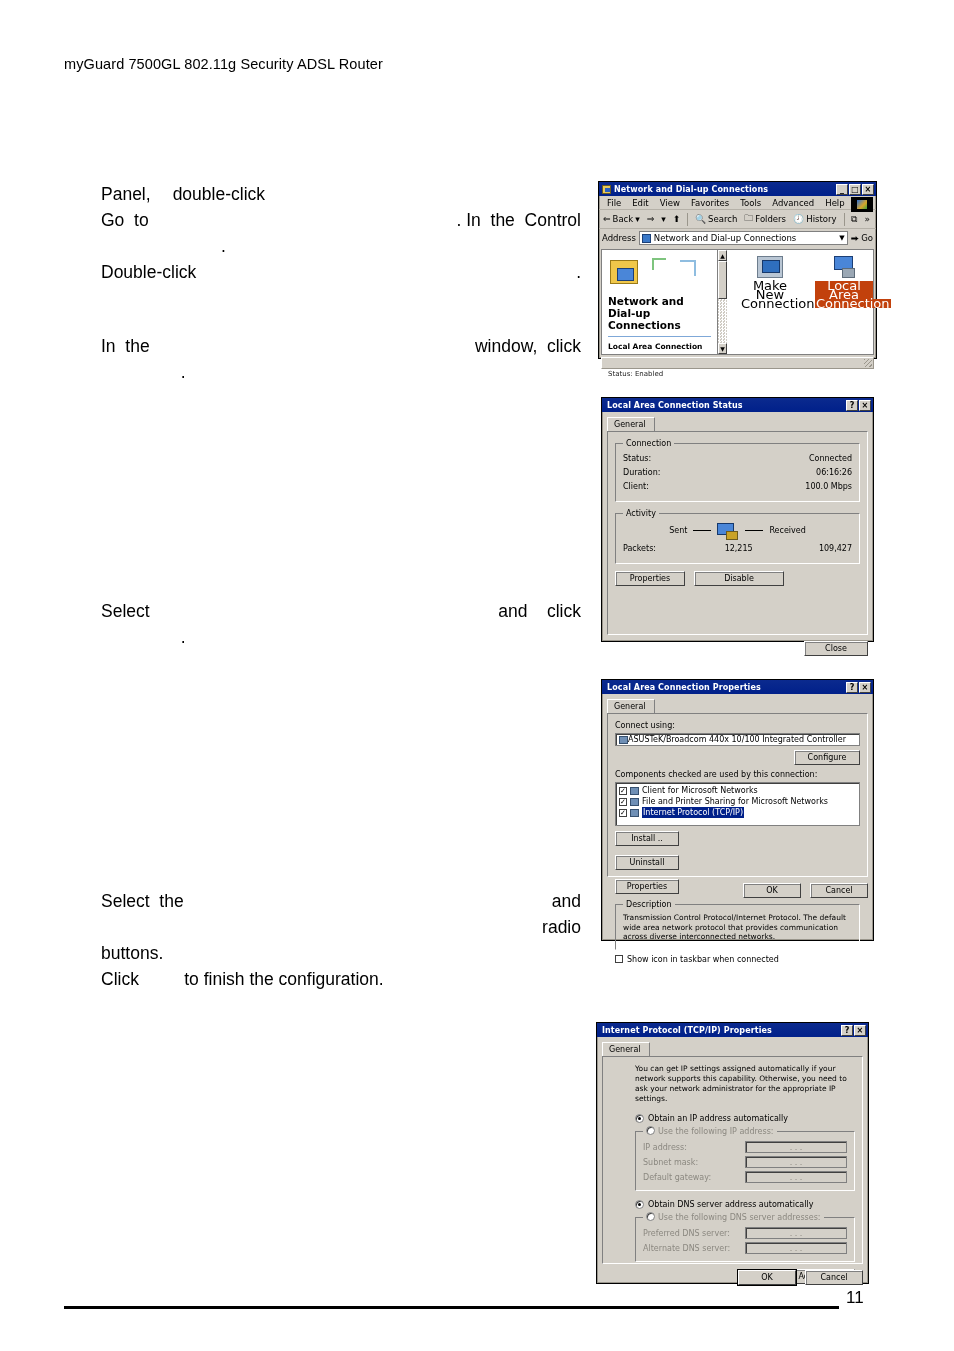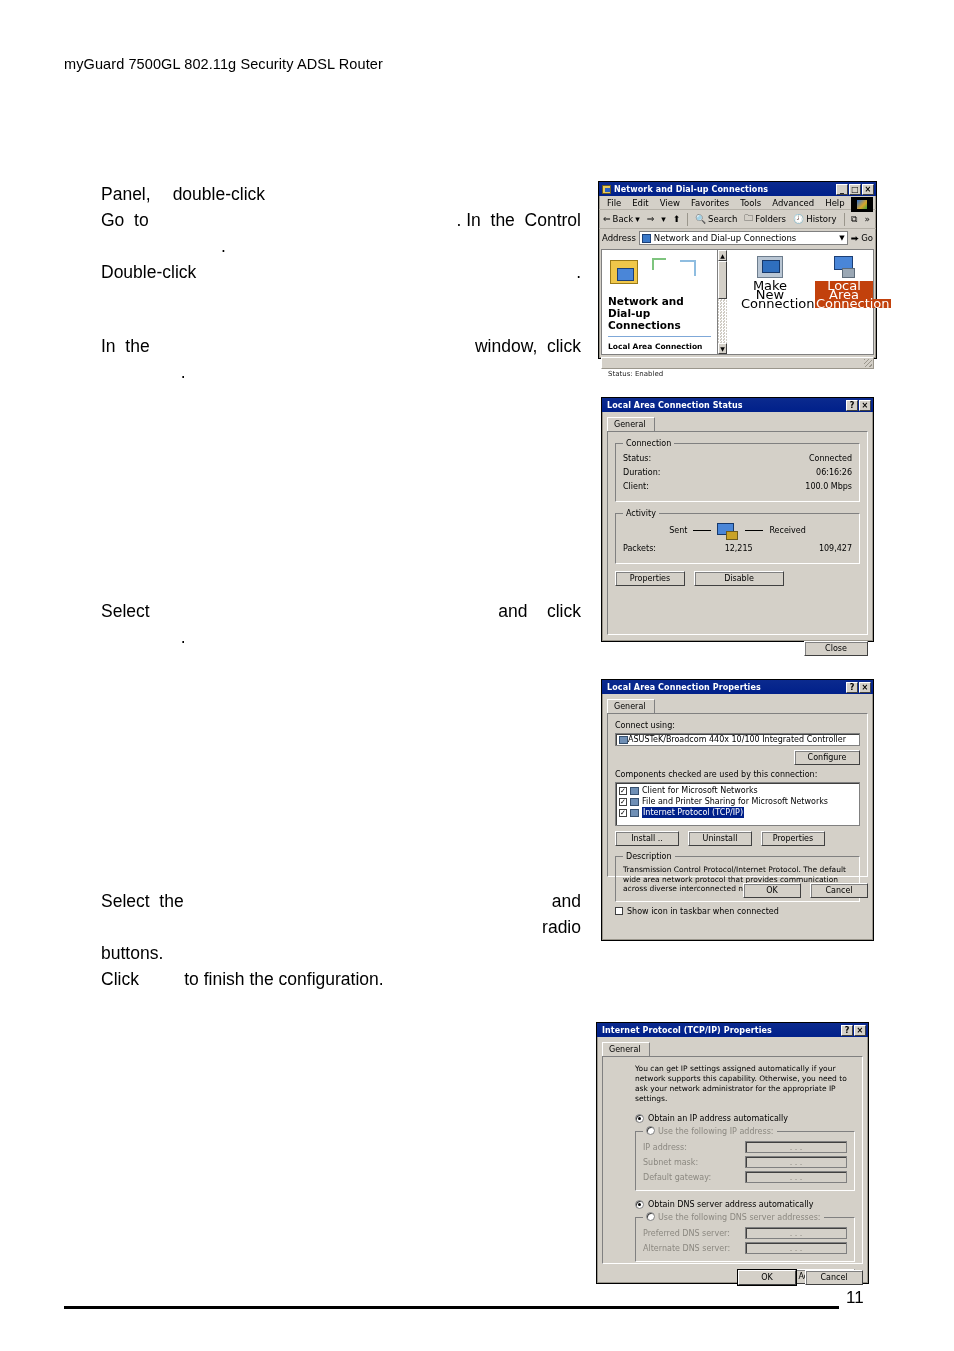--- a/index.html
+++ b/index.html
@@ -492,21 +492,21 @@
           <span class="li-ico"></span>
           <span class="li-txt">File and Printer Sharing for Microsoft Networks</span>
         </div>
         <div class="li sel">
           <span class="cb">✓</span>
           <span class="li-ico"></span>
           <span class="li-txt">Internet Protocol (TCP/IP)</span>
         </div>
       </div>
 
-      <div class="btnrow" style="margin-top:5px;justify-content:flex-start;">
+      <div class="btnrow" style="margin-top:5px;justify-content:space-between;flex-direction:column;">
         <div class="btn" style="width:64px">Install ..</div>
         <div class="btn" style="width:64px">Uninstall</div>
         <div class="btn" style="width:64px">Properties</div>
       </div>
 
       <fieldset class="grp" style="margin-top:6px;">
         <legend>Description</legend>
         <div style="font-size:7.5px;line-height:9.5px;">Transmission Control Protocol/Internet Protocol. The default wide area network protocol that provides communication across diverse interconnected networks.</div>
       </fieldset>
 

